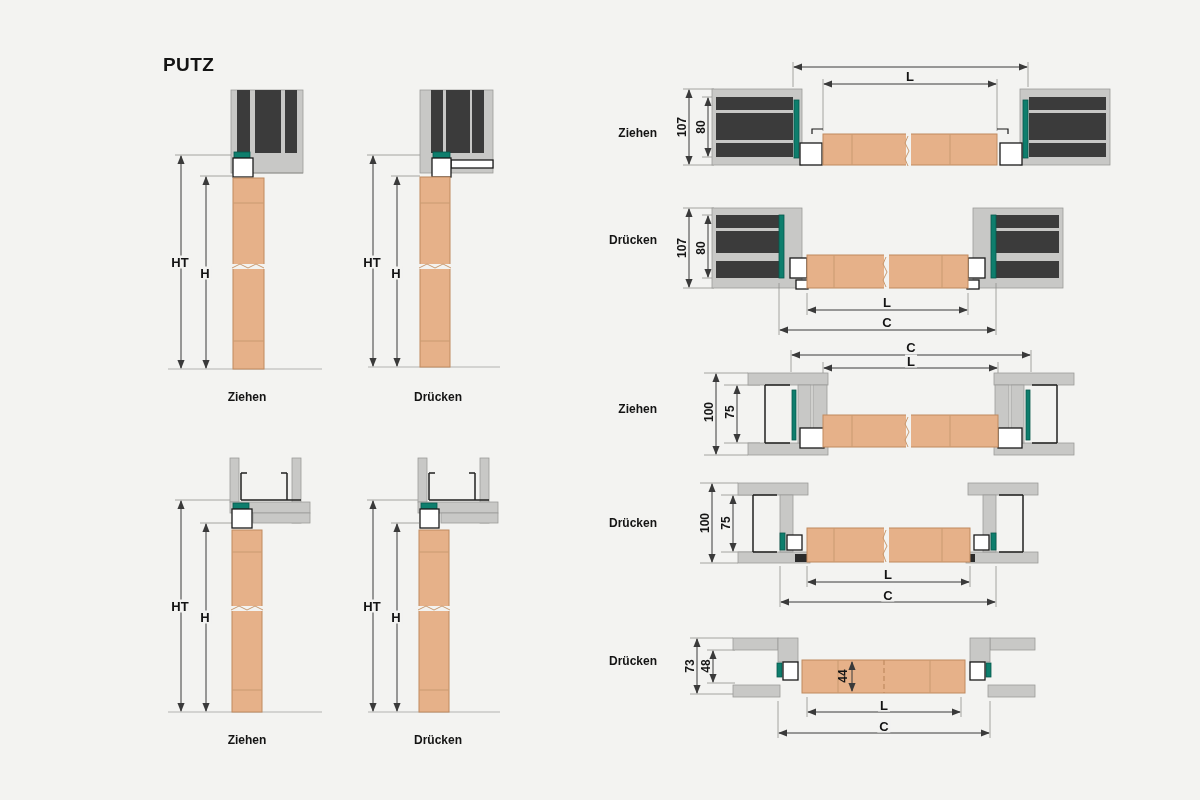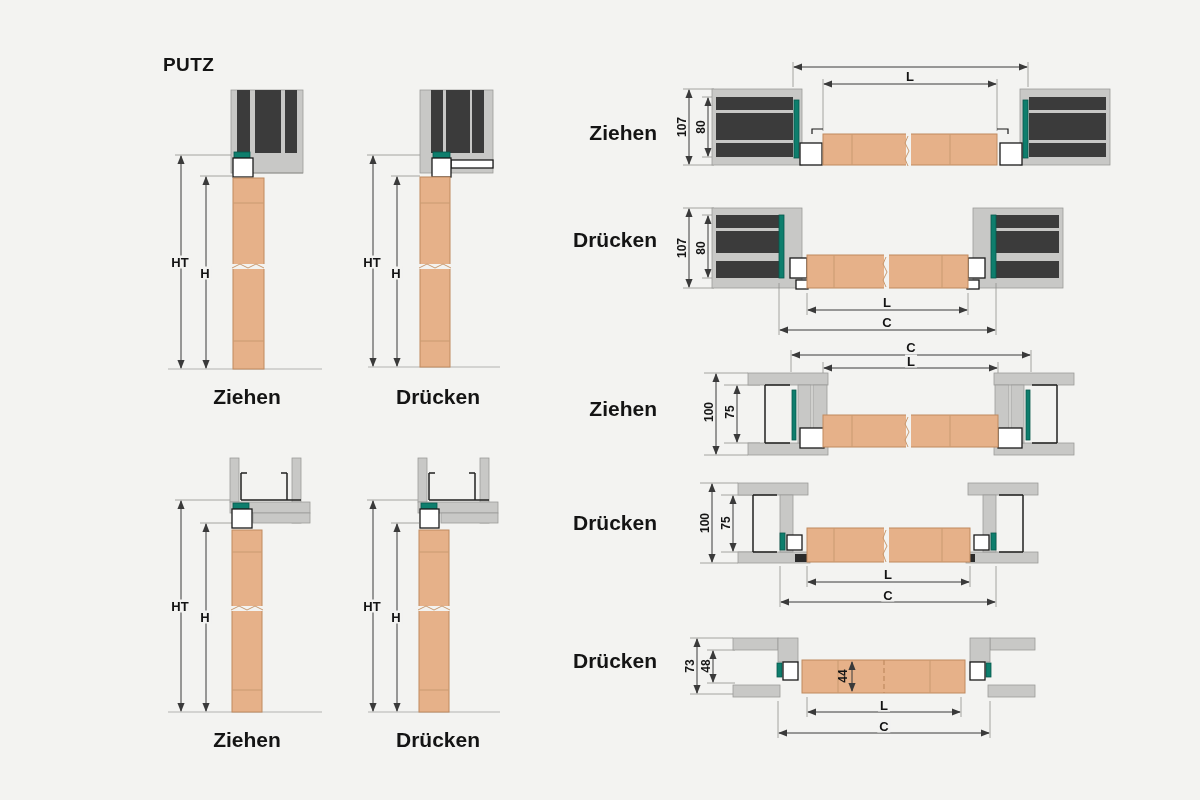--- a/index.html
+++ b/index.html
@@ -1,21 +1,21 @@
 <!DOCTYPE html>
 <html><head>
 <meta charset="utf-8">
 <style>
   html,body{margin:0;padding:0;}
   body{width:1200px;height:800px;background:#f3f3f1;
        font-family:"Liberation Sans","DejaVu Sans",sans-serif;color:#141414;}
   #canvas{position:relative;width:1200px;height:800px;overflow:hidden;background:#f3f3f1;text-align:center;}
   svg{position:absolute;left:0;top:0;}
   .hdg{position:absolute;font-size:19px;font-weight:700;letter-spacing:.4px;white-space:nowrap;}
-  .lbl{position:absolute;font-size:21px;font-weight:700;white-space:nowrap;
+  .lbl{position:absolute;font-size:12px;font-weight:700;white-space:nowrap;
        transform:translate(-50%,-50%);}
   .lbl.r{transform:translate(-100%,-50%);}
   .dimtxt{position:absolute;font-size:13px;font-weight:700;white-space:nowrap;
           transform:translate(-50%,-50%);background:#f3f3f1;padding:0 2px;line-height:1;}
   .dimv{position:absolute;font-size:12px;font-weight:700;white-space:nowrap;
         transform:translate(-50%,-50%) rotate(-90deg);line-height:1;}
   .dimleaf{background:transparent;}
   
   .wall{fill:#c8c8c6;stroke:#9c9c9a;stroke-width:.8;}
   .band{fill:#3b3b3b;stroke:none;}

